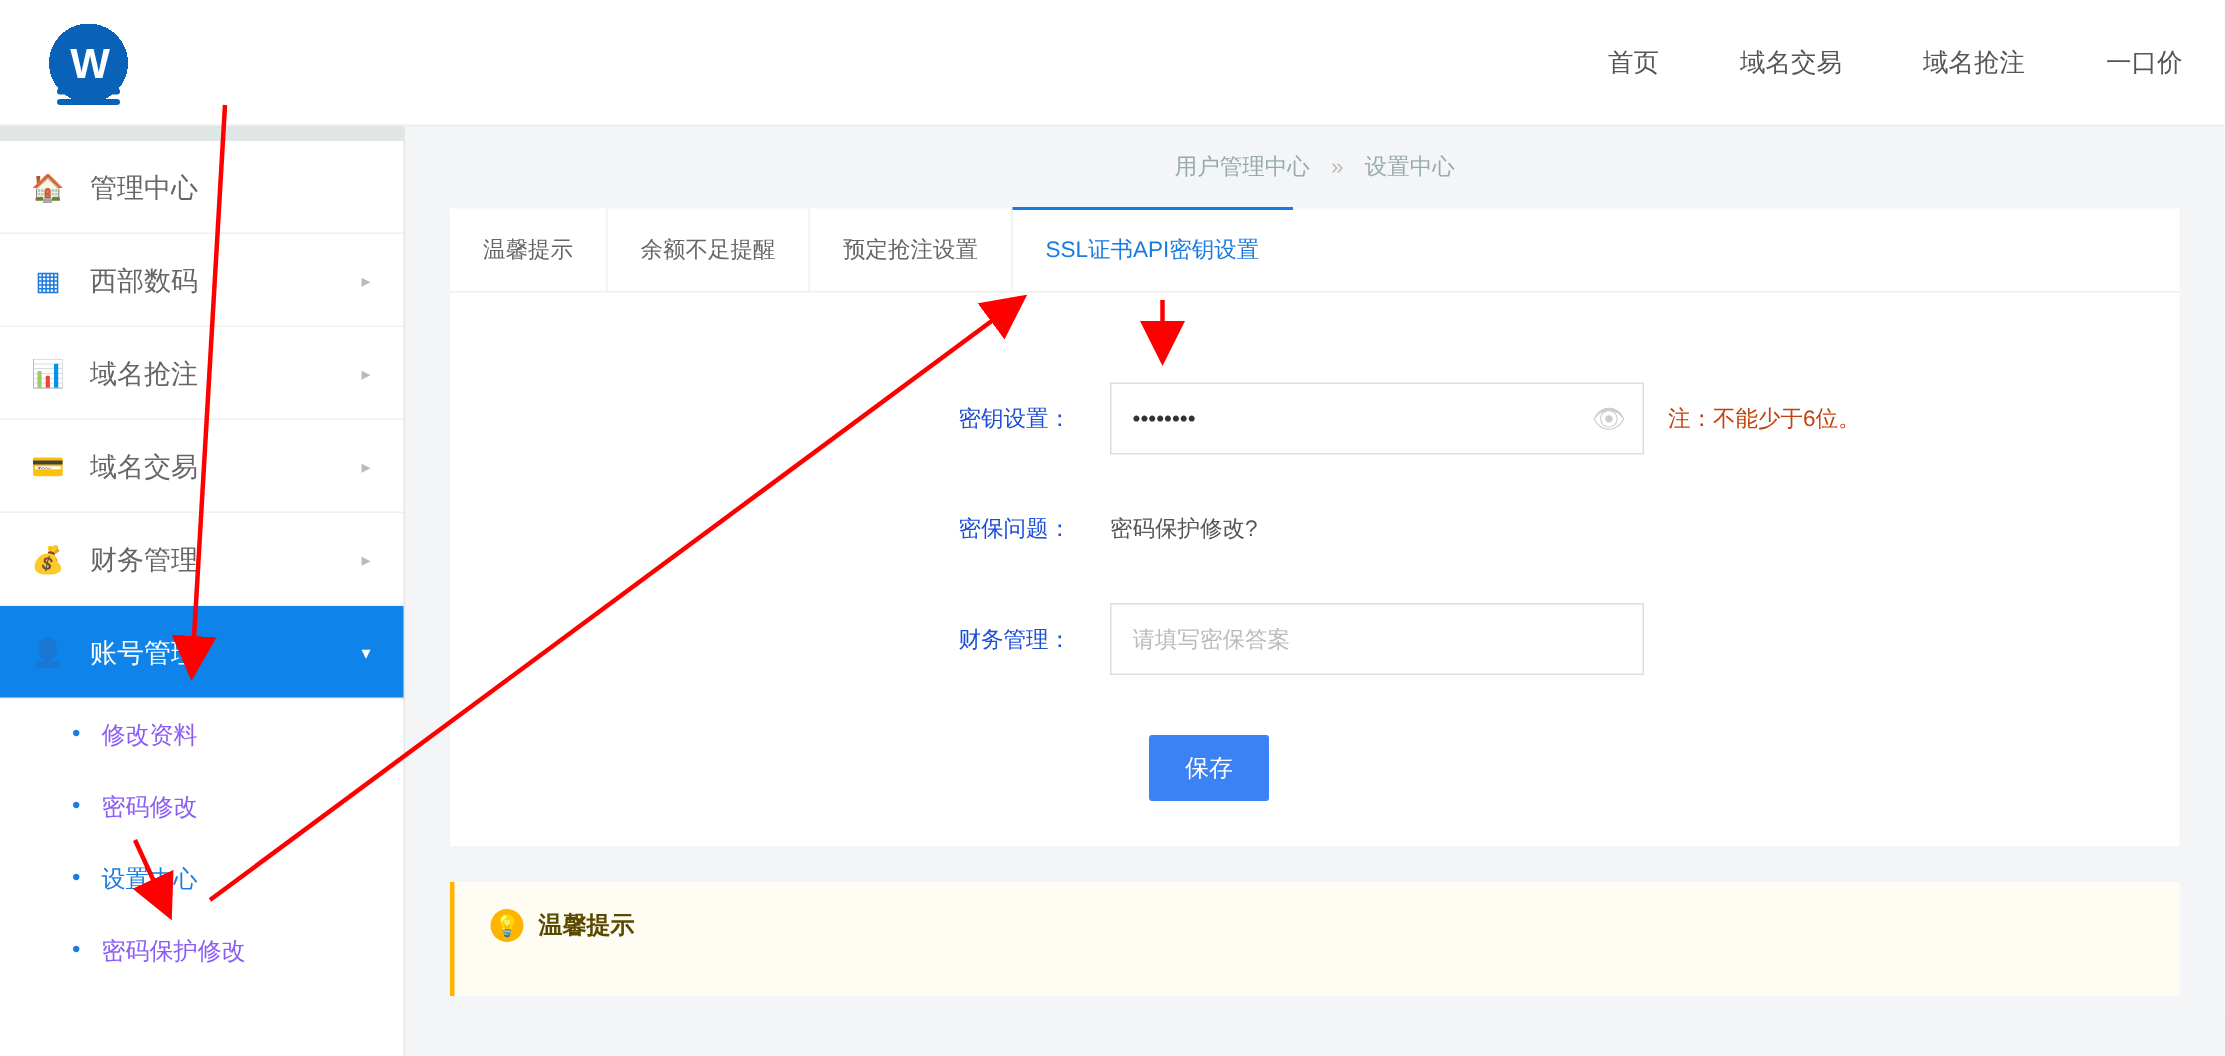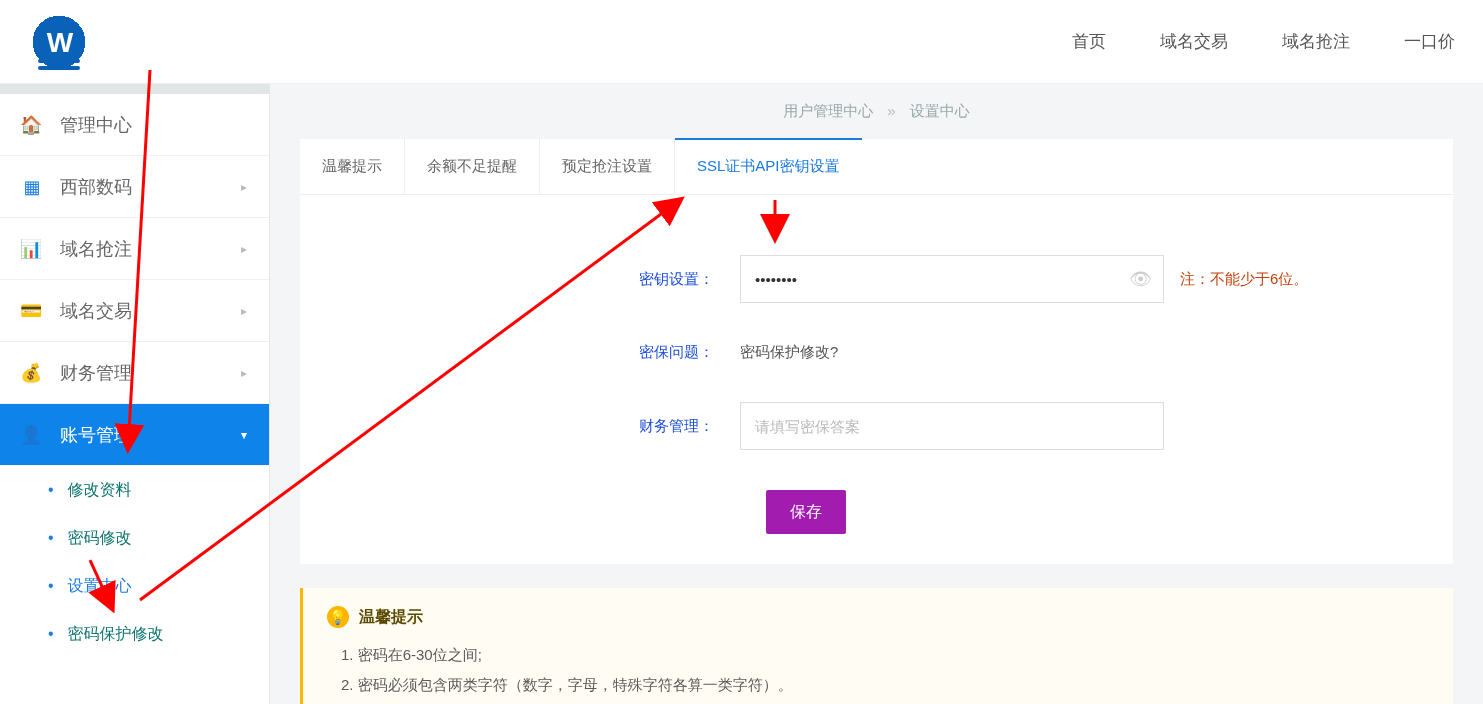--- a/index.html
+++ b/index.html
@@ -26,21 +26,21 @@
 
     
     .sidebar { width: 270px; background:#fff; border-right:1px solid #e5e5e5; }
     .side-hero { height:10px; background: linear-gradient(90deg,#9aa9ad,#9aa9ad); opacity:.3; }
     .side-item { display:flex; align-items:center; gap:18px; padding:0 22px; height:62px; font-size:18px; color:#666; cursor:pointer; border-bottom:1px solid #f0f0f0; position:relative; }
     .side-item .ico { width:20px; height:20px; display:inline-flex; align-items:center; justify-content:center; color:#1a7be0; font-size:18px; }
     .side-item .expand { margin-left:auto; font-size:12px; color:#bbb; }
     .side-item.active { background:#0e83e9; color:#fff; }
     .side-item.active .ico { color:#fff; }
     .side-item.active .expand { color:#fff; }
-    .side-sub { height:48px; display:flex; align-items:center; padding-left:48px; font-size:16px; color:#0f766e; cursor:pointer; }
+    .side-sub { height:48px; display:flex; align-items:center; padding-left:48px; font-size:16px; color:#8b5cf6; cursor:pointer; }
     .side-sub::before { content:"•"; color:#1a7be0; margin-right:14px; font-size:16px; }
     .side-sub.current { color:#1a7be0; }
 
     
     .main { flex:1; background:#f3f5f7; padding:0; }
     .crumb { padding:18px 30px; font-size:15px; color:#9aa;text-align:center; }
     .crumb .sep { margin:0 10px; color:#bbb; }
     .panel { margin:0 30px; background:#fff; }
 
     
@@ -48,27 +48,27 @@
     .tab { padding:18px 22px; font-size:15px; color:#666; border-right:1px solid #eee; cursor:pointer; position:relative; }
     .tab:last-child { border-right:none; }
     .tab.active { color:#1a7be0; }
     .tab.active::after { content:""; position:absolute; top:-1px; left:0; right:0; height:2px; background:#1a7be0; }
 
     
     .form-area { padding:60px 60px 30px; }
     .row { display:flex; align-items:center; margin-bottom:40px; }
     .lbl { width:380px; text-align:right; padding-right:26px; font-size:15px; color:#1d4ed8; }
     .ctrl { display:flex; align-items:center; gap:16px; }
-    .inp { width:424px; height:48px; padding:0 14px; font-size:15px; border:1px solid #ddd; color:#333; outline:none; }
+    .inp { width:356px; height:48px; padding:0 14px; font-size:15px; border:1px solid #ddd; color:#333; outline:none; }
     .inp::placeholder { color:#bbb; }
     .pwd-wrap { position:relative; }
     .eye { position:absolute; right:12px; top:50%; transform:translateY(-50%); color:#ccc; font-size:18px; cursor:pointer; }
     .hint { color:#c2410c; font-size:15px; }
     .static-val { font-size:15px; color:#555; }
-    .btn-primary { margin-left:406px; width:80px; height:44px; background:#a21caf; color:#fff; border:none; font-size:16px; cursor:pointer; border-radius:2px; }
+    .btn-primary { margin-left:406px; width:80px; height:44px; background:#3b82f6; color:#fff; border:none; font-size:16px; cursor:pointer; border-radius:2px; }
 
     
     .tip-box { margin:24px 30px 0; background:#fffdf3; border-left:3px solid #ffb400; padding:18px 24px 24px; }
     .tip-head { display:flex; align-items:center; gap:10px; font-size:16px; font-weight:600; color:#5a4a00; margin-bottom:12px; }
     .bulb { width:22px; height:22px; border-radius:50%; background:#ffb400; display:inline-flex; align-items:center; justify-content:center; color:#fff; font-size:14px; }
     .tip-box ol { list-style:none; padding-left:14px; }
     .tip-box li { font-size:15px; color:#5a5a5a; line-height:2; }
     svg.arrows { position:absolute; top:0; left:0; width:1483px; height:704px; pointer-events:none; }
     .arrows line, .arrows path { stroke:#ff0000; stroke-width:3; fill:none; }
     .arrows polygon { fill:#ff0000; }
@@ -179,24 +179,20 @@
 
         <button class="btn-primary">保存</button>
       </div>
     </div>
 
     <div class="tip-box">
       <div class="tip-head">
         <span class="bulb">💡</span>
         <span>温馨提示</span>
       </div>
-      <ol>
-        <li>1. 密码在6-30位之间;</li>
-        <li>2. 密码必须包含两类字符（数字，字母，特殊字符各算一类字符）。</li>
-      </ol>
     </div>
   </div>
 </div>
 
 <svg class="arrows">
   <defs>
     <marker id="ah" markerWidth="10" markerHeight="10" refX="8" refY="5" orient="auto">
       <polygon points="0,0 10,5 0,10"></polygon>
     </marker>
   </defs>

